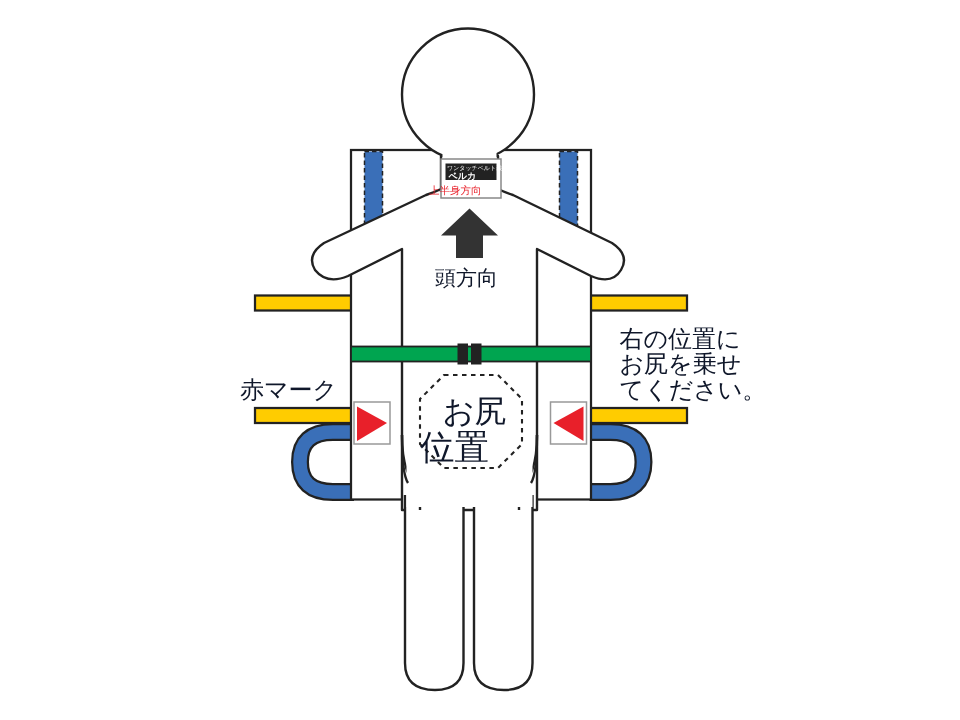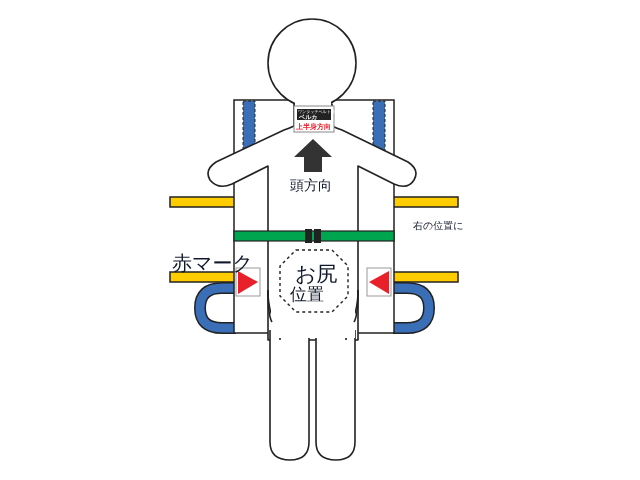--- a/index.html
+++ b/index.html
@@ -53,21 +53,23 @@
   <polygon points="389,271 369,282 389,294" fill="#e8202a"></polygon>
 
   <rect x="294" y="106" width="40" height="26" fill="#fff" stroke="#888" stroke-width="1"></rect>
   <rect x="297" y="109" width="34" height="11" fill="#222"></rect>
 
   <path d="M313,139 L332,157 L322,157 L322,172 L304,172 L304,157 L294,157 Z" fill="#333"></path>
 </svg>
 
 <div class="lbl" style="left:298px;top:109px;font-size:4px;color:#fff;">ワンタッチベルト装着</div>
 <div class="lbl" style="left:299px;top:113px;font-size:6px;color:#fff;font-weight:bold;">ベルカ</div>
-<div class="lbl" style="left:296px;top:122px;font-size:7px;color:#e8202a;font-weight:bold;">上半身方向</div>
+<div class="lbl" style="left:286px;top:122px;font-size:7px;color:#e8202a;">上半身方向</div>
 
 <div class="lbl" style="left:290px;top:177px;font-size:14px;">頭方向</div>
 <div class="lbl" style="left:295px;top:260px;font-size:21px;">お尻</div>
-<div class="lbl" style="left:290px;top:283px;font-size:17px;">位置</div>
-<div class="lbl" style="left:172px;top:250px;font-size:20px;">赤マーク</div>
-<div class="lbl" style="left:413px;top:217px;font-size:10px;line-height:17px;">
+<div class="lbl" style="left:280px;top:283px;font-size:23px;">位置</div>
+<div class="lbl" style="left:160px;top:250px;font-size:16px;">赤マーク</div>
+<div class="lbl" style="left:413px;top:217px;font-size:16px;line-height:17px;">
   <div>右の位置に</div>
+  <div>お尻を乗せ</div>
+  <div>てください。</div>
 </div>
 
 </body></html>

